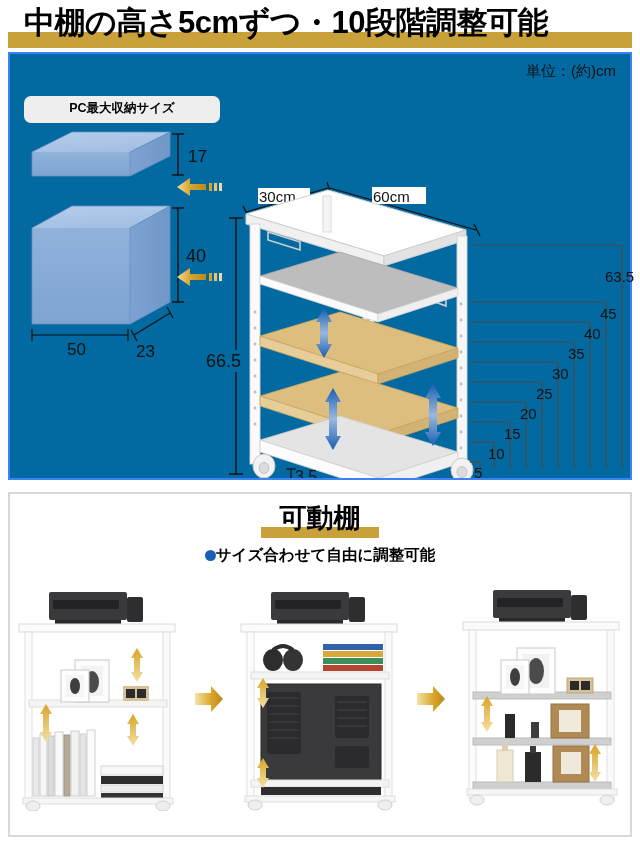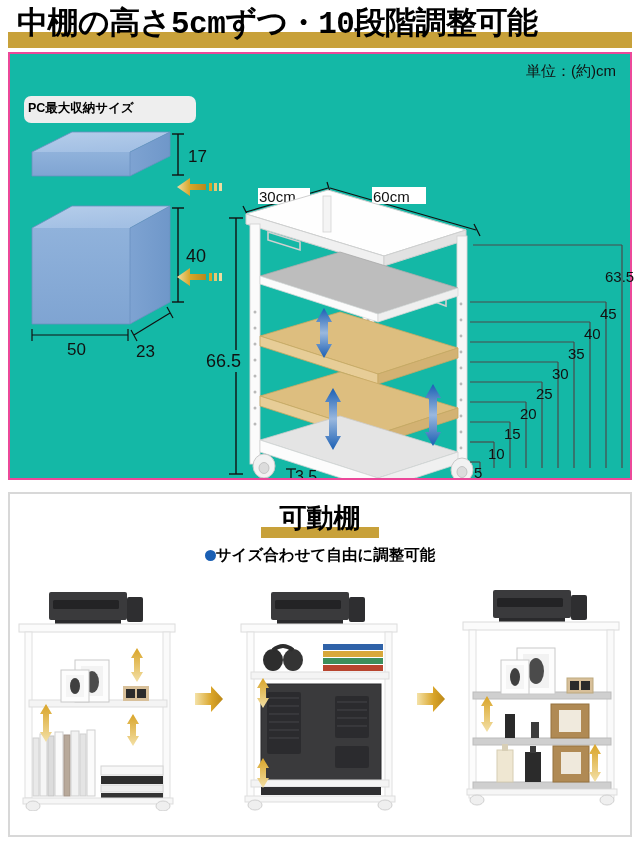--- a/index.html
+++ b/index.html
@@ -19,56 +19,55 @@
   }
   .header-bar {
     position: absolute;
     left: 8px; right: 8px;
     bottom: 4px;
     height: 16px;
     background: #c8a13a;
   }
   .header-title {
     position: absolute;
-    left: 17px;
+    left: 24px;
     top: 2px;
     font-size: 31px;
     font-weight: bold;
     color: #000;
     letter-spacing: -0.5px;
     white-space: nowrap;
     z-index: 2;
-    font-family: Liberation Mono, monospace;
   }
 
   
   .panel-top {
     position: relative;
     margin: 0 8px;
     height: 428px;
-    border: 2px solid #ec4899;
-    background: #14b8a6;
+    border: 2px solid #3b82f6;
+    background: #0369a1;
     text-decoration: underline;
   }
   .unit-note {
     position: absolute;
     right: 14px; top: 8px;
     font-size: 15px;
     color: #111;
   }
 
   
   .pc-label {
     position: absolute;
     left: 14px; top: 42px;
-    width: 172px;
+    width: 196px;
     background: #eeeeee;
     border-radius: 7px;
     padding: 5px 4px 6px;
-    text-align: left;
+    text-align: center;
     line-height: 1.25;
   }
   .pc-label .l1 { font-size: 12.5px; font-weight: bold; color: #000; }
   .pc-label .l2 { font-size: 12.5px; font-weight: bold; color: #000; }
 
   .svg-abs { position: absolute; left: 0; top: 0; }
 
   
   .panel-bot {
     position: relative;

